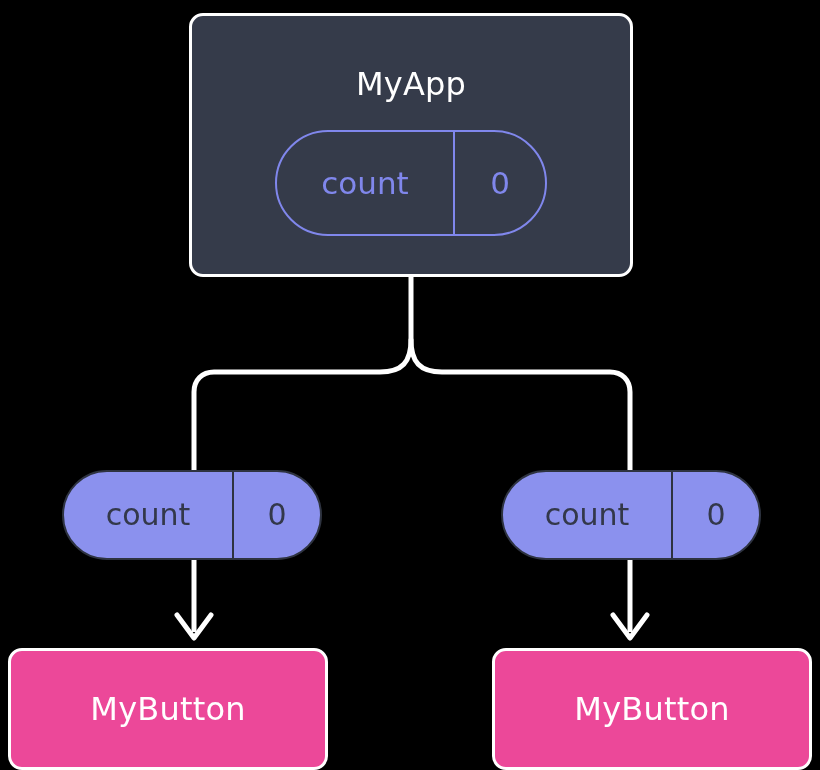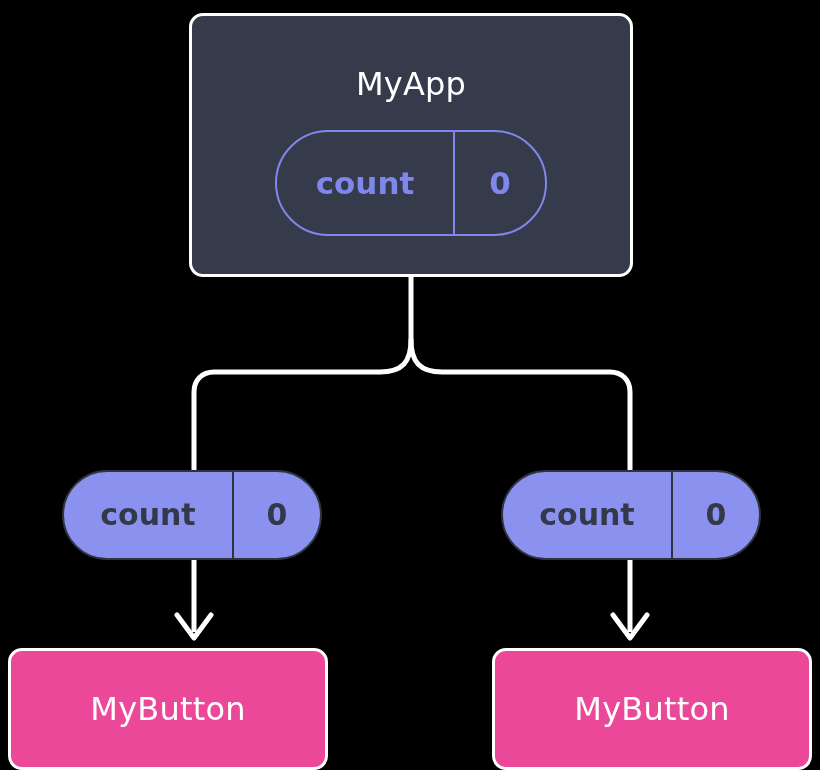--- a/index.html
+++ b/index.html
@@ -98,21 +98,21 @@
     border-radius: 999px;
     overflow: hidden;
     line-height: 1;
   }
   .pill .pill-key,
   .pill .pill-val {
     display: flex;
     align-items: center;
     justify-content: center;
     white-space: nowrap;
-    font-weight: 700;
+    font-weight: 400;
   }
 
   
   .pill-outline {
     width: 272px;
     height: 106px;
     border: 2px solid #8087EC;
     background: transparent;
   }
   .pill-outline .pill-key {

